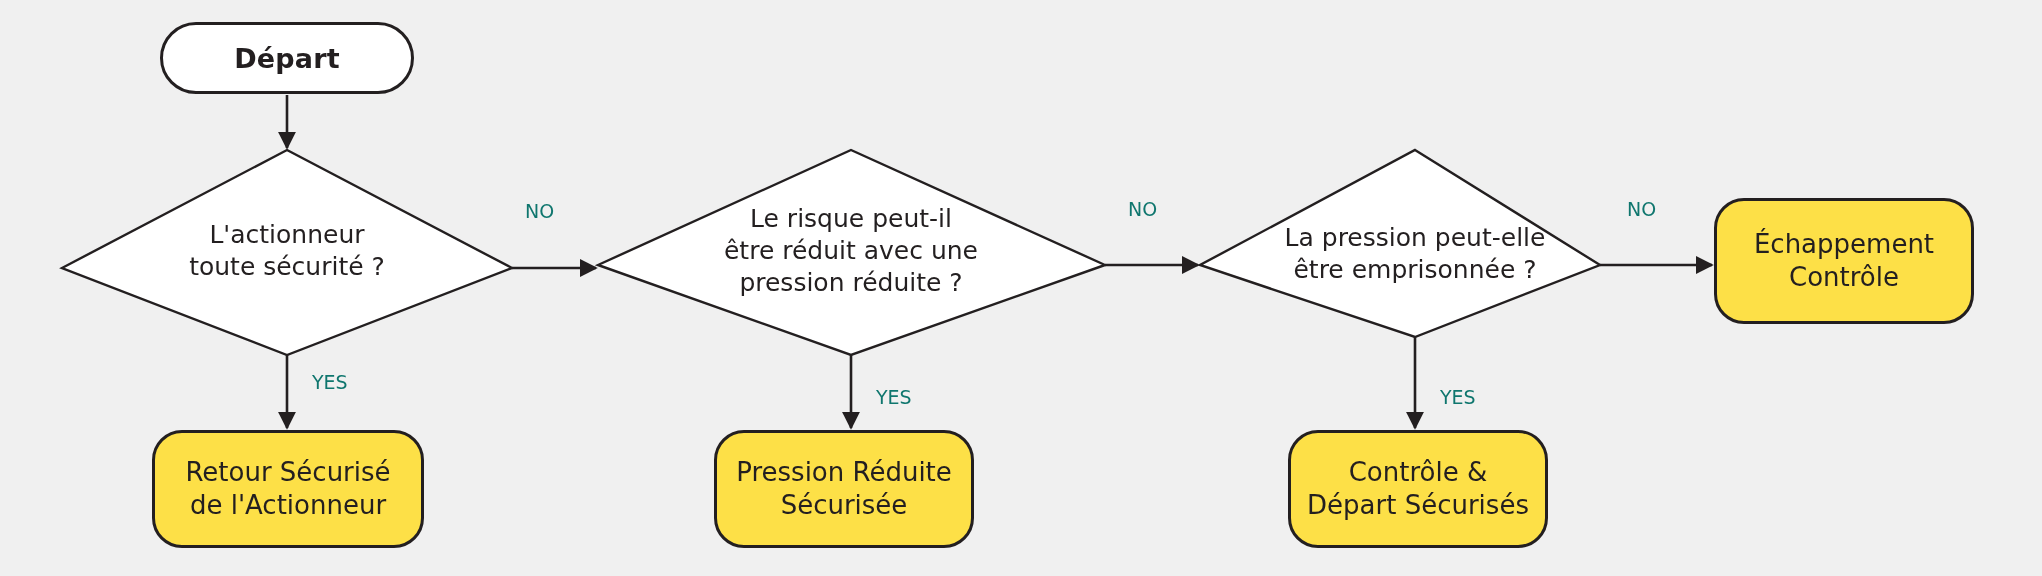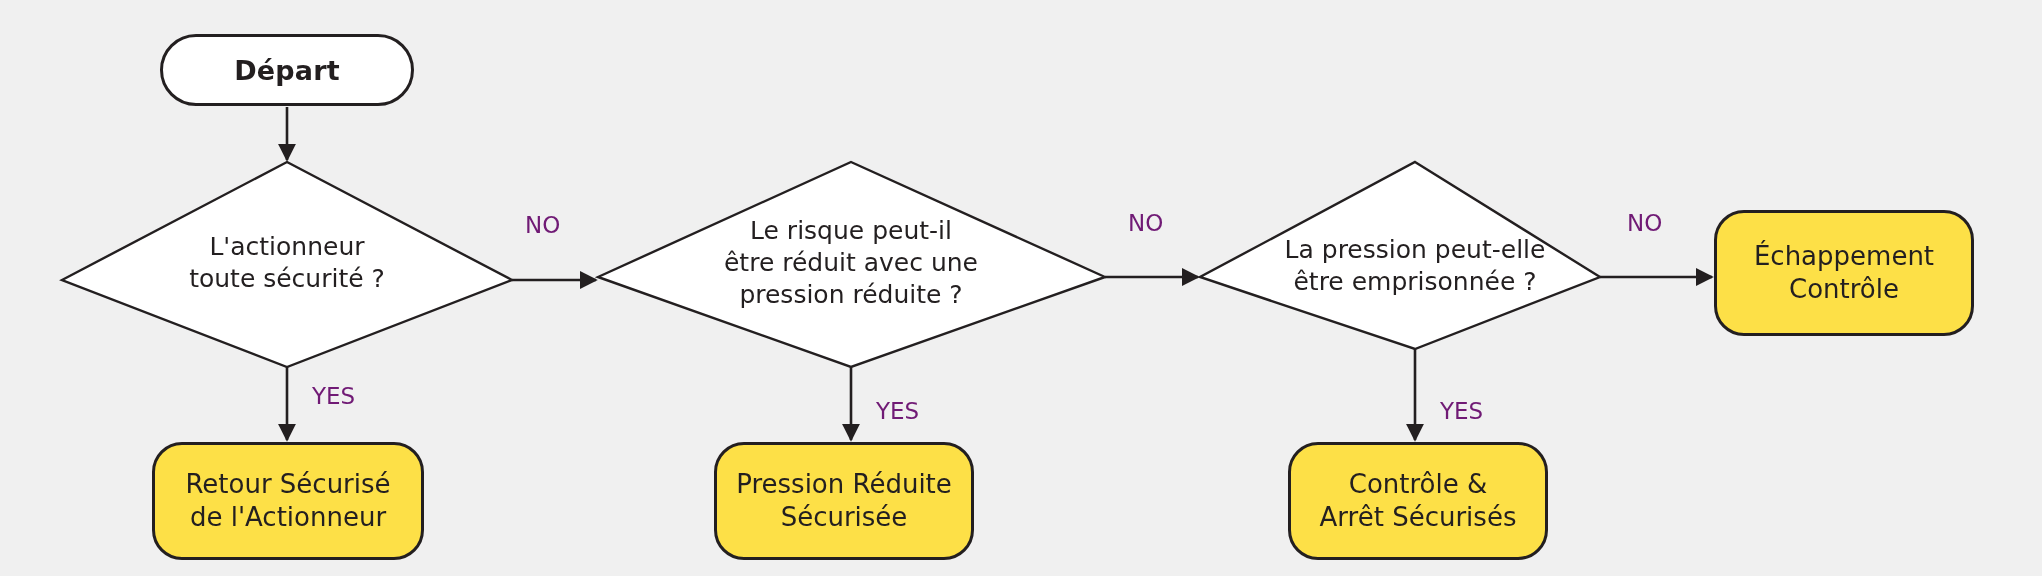--- a/index.html
+++ b/index.html
@@ -11,21 +11,20 @@
     width: 2042px;
     height: 576px;
     font-family: "DejaVu Sans", "Liberation Sans", sans-serif;
     overflow: hidden;
   }
   #flowchart-root {
     position: relative;
     width: 2042px;
     height: 413px;
     background: #f0f0f0;
-    margin-top: 12px;
   }
   svg.edges {
     position: absolute;
     left: 0;
     top: 0;
     width: 2042px;
     height: 576px;
     pointer-events: none;
   }
   .node {
@@ -62,22 +61,22 @@
     font-size: 25px;
     line-height: 1.28;
     text-align: center;
     display: flex;
     align-items: center;
     justify-content: center;
     pointer-events: none;
   }
   .edge-label {
     position: absolute;
-    color: #701a75;
-    font-size: 23px;
+    color: #0f766e;
+    font-size: 19px;
     white-space: nowrap;
   }
   .node-text { display: block; }
 </style>
 </head>
 <body>
 
 <div id="flowchart-root">
 
   <svg class="edges" viewBox="0 0 2042 576" xmlns="http://www.w3.org/2000/svg">
@@ -152,21 +151,21 @@
   <div class="node outcome" style="left:714px; top:430px; width:260px; height:118px;">
     <div>
       <span class="node-text">Pression Réduite</span>
       <span class="node-text">Sécurisée</span>
     </div>
   </div>
 
   <div class="node outcome" style="left:1288px; top:430px; width:260px; height:118px;">
     <div>
       <span class="node-text">Contrôle &amp;</span>
-      <span class="node-text">Arrêt Sécurisés</span>
+      <span class="node-text">Départ Sécurisés</span>
     </div>
   </div>
 
   <div class="node outcome" style="left:1714px; top:198px; width:260px; height:126px;">
     <div>
       <span class="node-text">Échappement</span>
       <span class="node-text">Contrôle</span>
     </div>
   </div>
 

